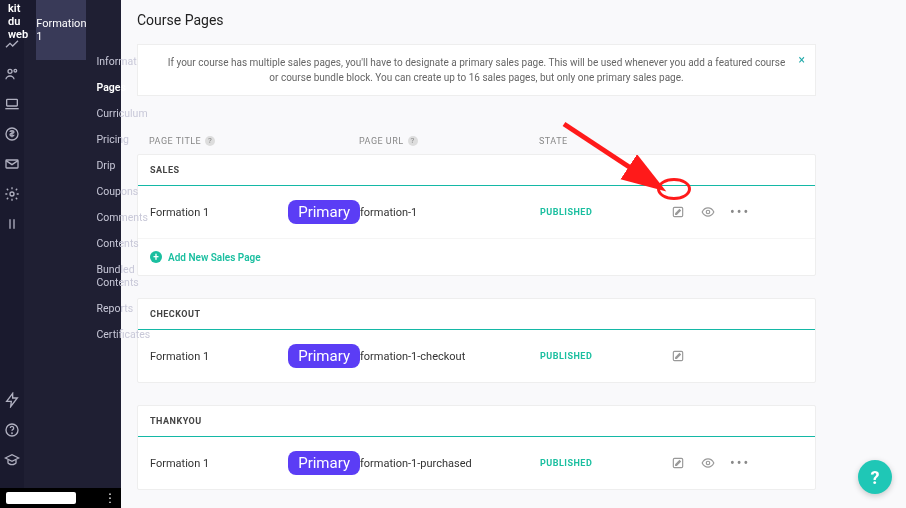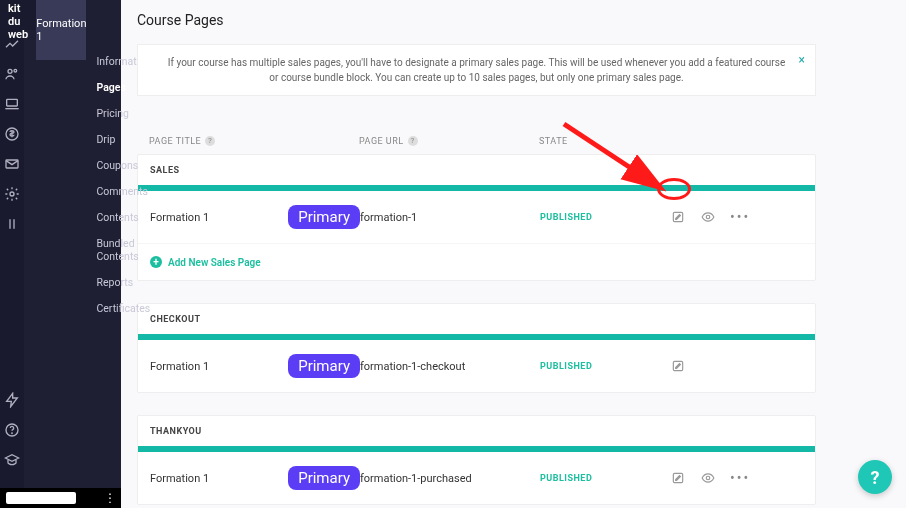--- a/index.html
+++ b/index.html
@@ -147,21 +147,21 @@
     border: 1px solid #eee;
     border-radius: 2px;
     margin-bottom: 22px;
   }
   .section-header {
     padding: 10px 12px;
     font-size: 9px;
     font-weight: 700;
     letter-spacing: 0.5px;
     color: #444;
-    border-bottom: 6px solid #14b8a6;
+    border-bottom: 1px solid #14b8a6;
   }
   .row {
     display: flex;
     align-items: center;
     padding: 14px 12px;
     border-bottom: 1px solid #f5f5f5;
   }
   .row:last-of-type { border-bottom: none; }
   .cell-title { width: 210px; font-size: 11px; color: #333; display:flex; align-items:center; gap:8px; }
   .cell-url   { width: 180px; font-size: 11px; color: #333; }
@@ -307,41 +307,42 @@
   </div>
 
   <div class="sidebar">
     <div class="brand">Le kit du web</div>
     <div class="course-box">
       <span>Formation 1</span>
     </div>
     <div class="nav" id="nav">
         <div class="nav-item">Information</div>
         <div class="nav-item active">Pages</div>
+        <div class="nav-item">Curriculum</div>
         <div class="nav-item">Pricing</div>
         <div class="nav-item">Drip</div>
         <div class="nav-item">Coupons</div>
         <div class="nav-item">Comments</div>
         <div class="nav-item">Contents</div>
         <div class="nav-item">Bundled Contents</div>
         <div class="nav-item">Reports</div>
         <div class="nav-item">Certificates</div>
       </div>
     <div class="sidebar-bottom">
       <div class="user-chip"></div>
       <span class="dots-v">⋮</span>
     </div>
   </div>
 
   <div class="main">
     <div class="page-title">Course Pages</div>
 
     <div class="content">
       <div class="banner">
-        <span>If your course has multiple sales pages, you'll have to designate a primary sales page. This will be used whenever you add a featured course or course bundle block. You can create up to 10 sales pages, but only one primary sales page.</span>
+        <span>If your course has multiple sales pages, you'll have to designate a primary sales page. This will be used whenever you add a featured course or course bundle block. You can create up to 16 sales pages, but only one primary sales page.</span>
         <span class="banner-close">×</span>
       </div>
 
       <div class="col-headers">
         <div class="col-title">
           <span>PAGE TITLE</span>
           <span class="info-dot">?</span>
         </div>
         <div class="col-url">
           <span>PAGE URL</span>

